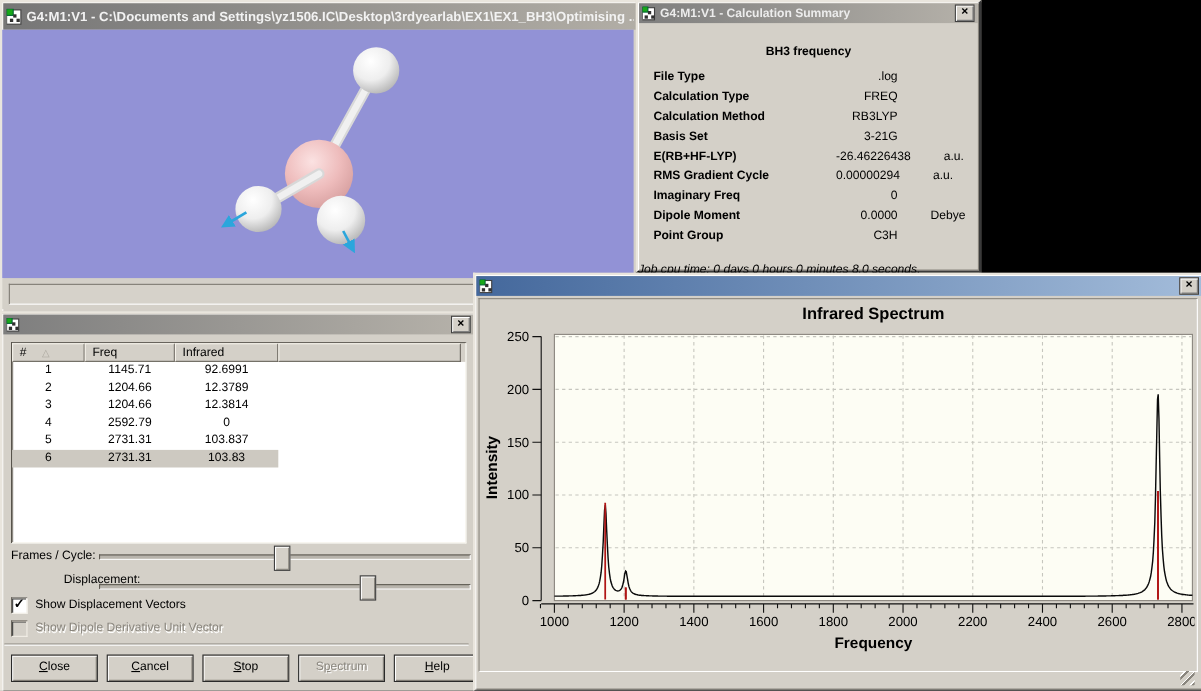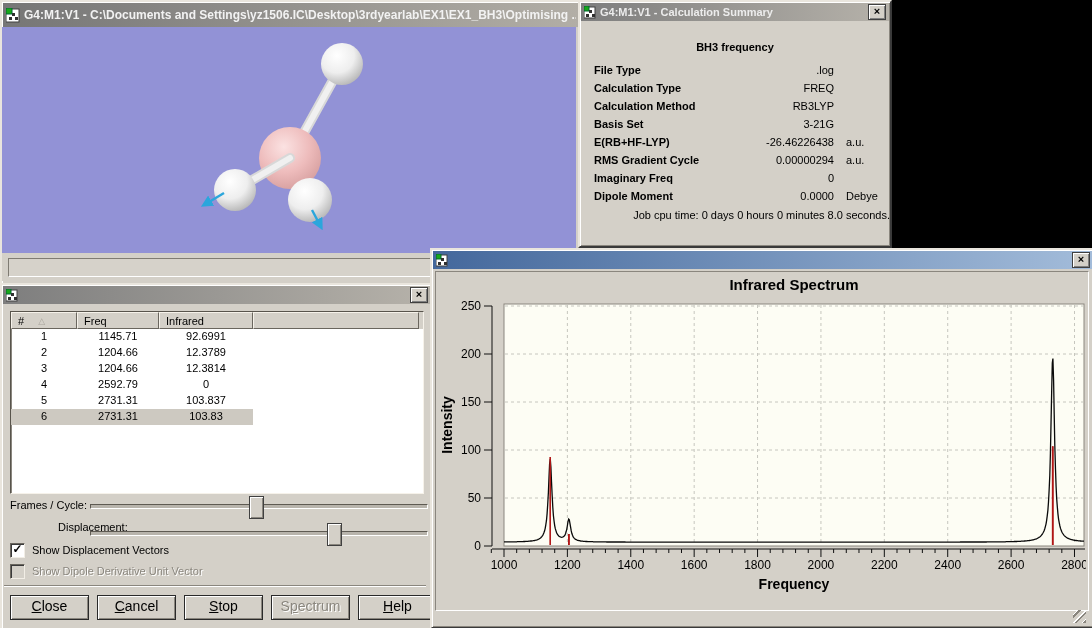--- a/index.html
+++ b/index.html
@@ -18,25 +18,25 @@
              border:1px solid #404040;box-shadow:inset 1px 1px 0 #fff, inset -1px -1px 0 #808080;
              font-size:11px;font-weight:bold;line-height:12px;text-align:center;margin-left:auto;}
   .win-icon{flex:0 0 auto;display:inline-block;line-height:0;}
   .viewport{position:absolute;left:0;top:25px;width:574px;height:226px;background:#9292d6;}
   .statusbar{position:absolute;left:0;top:251px;width:574px;height:28px;background:#d4d0c8;}
   .status-field{position:absolute;left:6px;top:5px;width:560px;height:17px;background:#d6d2ca;
                 border:1px solid;border-color:#7f7b73 #fff #fff #7f7b73;}
   
   .sum-heading{text-align:center;font-weight:bold;margin-top:20px;font-size:11px;}
   #summary-rows{margin:8px 12px 0 14px;}
-  .srow{display:grid;grid-template-columns:148px 1fr 44px;height:18px;align-items:center;}
+  .srow{display:grid;grid-template-columns:148px 1fr 44px;height:18px;align-items:center;gap:18px;}
   .srow .lbl{font-weight:bold;}
   .srow .val{text-align:right;}
   .srow .unit{padding-left:12px;}
-  .sum-footer{text-align:right;margin-top:4px;font-size:11px;}
+  .sum-footer{text-align:left;margin-top:16px;font-size:11px;font-style:italic;}
   
   .vib-table{position:absolute;left:8px;top:26px;width:412px;height:181px;background:#fff;
              border:1px solid;border-color:#58544c #f6f2ea #f6f2ea #58544c;box-shadow:inset 1px 1px 0 #8a867e;}
   .vhead{display:flex;height:17px;background:#d4d0c8;}
   .vhead .hc{border:1px solid;border-color:#f6f2ea #6a665e #6a665e #f6f2ea;box-sizing:border-box;
              padding:1px 0 0 6px;display:flex;align-items:center;gap:14px;}
   .sort-tri{color:#aaa69e;font-size:9px;}
   .trow{display:flex;height:16px;width:242px;}
   .trow.selected{background:#cdc9c1;}
   .trow .tc{box-sizing:border-box;text-align:center;padding-top:1px;}
@@ -48,21 +48,21 @@
   .checkbox{position:absolute;left:8px;width:13px;height:13px;background:#fff;
             border:1px solid;border-color:#6a665e #f2eee6 #f2eee6 #6a665e;box-shadow:inset 1px 1px 0 #3a3a3a;
             font-size:12px;font-weight:bold;line-height:11px;text-align:center;}
   .checkbox.disabled{background:#d4d0c8;}
   .cb-label{position:absolute;left:30px;}
   .cb-label.disabled{color:#8a867e;text-shadow:1px 1px 0 #fff;}
   .separator{position:absolute;left:2px;width:422px;height:0;border-top:1px solid #8a867e;border-bottom:1px solid #fff;}
   .btn-row{position:absolute;left:8px;top:310px;display:flex;gap:8px;}
   .btn{width:77px;height:23px;background:#d4d0c8;border:1px solid #2a2a2a;
        box-shadow:inset 1px 1px 0 #fff, inset -1px -1px 0 #8a867e;
-       font-family:"Liberation Sans",sans-serif;font-size:14px;text-align:center;line-height:21px;}
+       font-family:"Liberation Sans",sans-serif;font-size:11px;text-align:center;line-height:21px;}
   .btn.disabled{color:#8a867e;text-shadow:1px 1px 0 #fff;}
   
   .spec-panel{position:absolute;left:3px;top:21px;width:652px;height:338px;background:#d4d0c8;
               border:1px solid;border-color:#8a867e #fff #fff #8a867e;}
   .spec-status{position:absolute;left:3px;bottom:3px;width:652px;height:13px;background:#d4d0c8;}
   .resize-grip{position:absolute;right:1px;bottom:1px;width:13px;height:13px;
     background:repeating-linear-gradient(135deg,transparent 0 3px,#fff 3px 4px,#8a867e 4px 6px);}
 </style>
 </head>
 <body>
@@ -164,20 +164,25 @@
       </div>
       <div class="srow">
         <span class="lbl">Imaginary Freq</span>
         <span class="val">0</span>
         <span class="unit"></span>
       </div>
       <div class="srow">
         <span class="lbl">Dipole Moment</span>
         <span class="val">0.0000</span>
         <span class="unit">Debye</span>
+      </div>
+      <div class="srow">
+        <span class="lbl">Point Group</span>
+        <span class="val">C3H</span>
+        <span class="unit"></span>
       </div>
     </div>
   <div class="sum-footer">Job cpu time:  0 days  0 hours  0 minutes  8.0 seconds.</div>
 </div>
 
 <div class="window" style="left:0;top:283px;width:430px;height:345px;">
   <div class="titlebar inactive">
     <span class="win-icon">
       <svg width="13" height="13">
           <rect x="0" y="1" width="11" height="11" fill="#fff" stroke="#404040"></rect>

